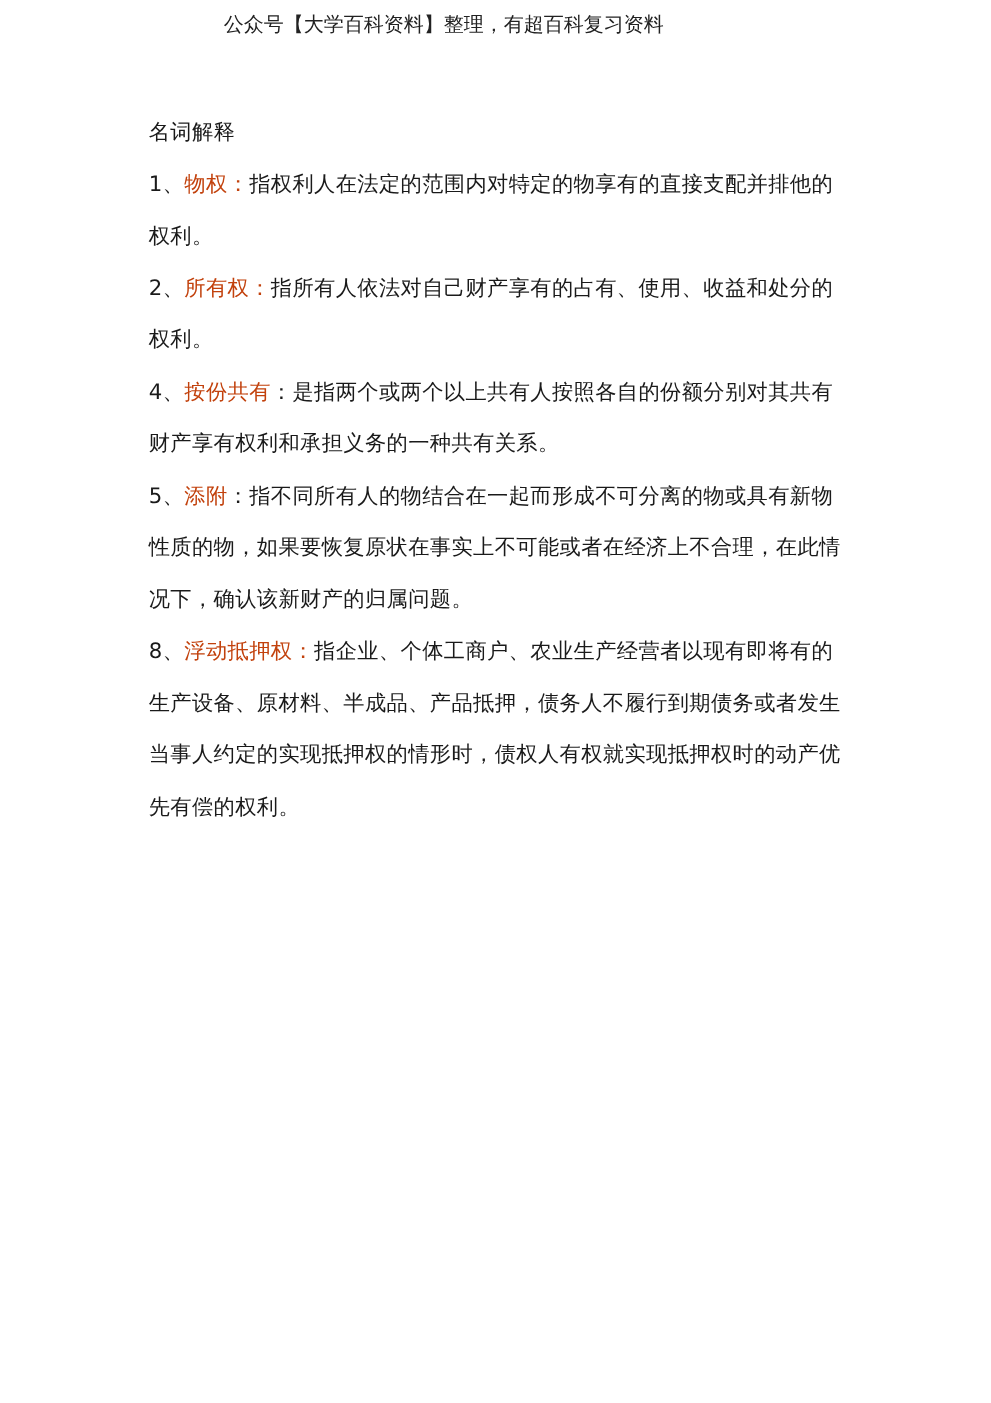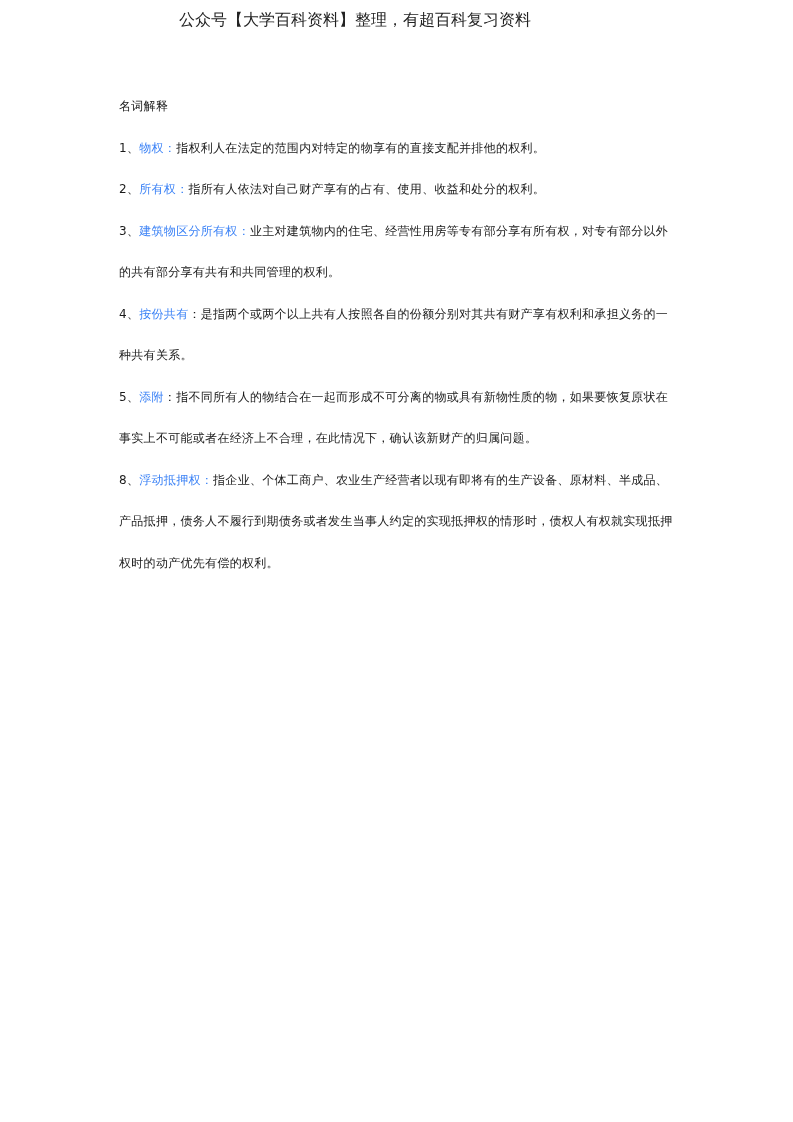--- a/index.html
+++ b/index.html
@@ -24,50 +24,49 @@
       font-family: "DejaVu Serif", "Liberation Serif", serif;
       font-size: 16px;
       line-height: 24px;
       color: #222;
     }
     .content {
       position: absolute;
       left: 119px;
       top: 86px;
       width: 560px;
-      font-size: 12px;
+      font-size: 17px;
       line-height: 41.5px;
       letter-spacing: 0.3px;
     }
     .section-title {
       margin: 0;
     }
     .entry {
       margin: 0;
     }
     .term {
-      color: #3b82f6;
+      color: #c2410c;
     }
     .num {
       color: #1a1a1a;
     }
   </style>
 </head>
 <body>
 
 <div class="header">公众号【大学百科资料】整理，有超百科复习资料</div>
 
 <div class="content">
   <p class="section-title">名词解释</p>
 
   <p class="entry"><span class="num">1、</span><span class="term">物权</span><span class="term">：</span><span>指权利人在法定的范围内对特定的物享有的直接支配并排他的权利。</span></p>
 
   <p class="entry"><span class="num">2、</span><span class="term">所有权</span><span class="term">：</span><span>指所有人依法对自己财产享有的占有、使用、收益和处分的权利。</span></p>
 
-  <p class="entry"><span class="num">3、</span><span class="term">建筑物区分所有权</span><span class="term">：</span><span>业主对建筑物内的住宅、经营性用房等专有部分享有所有权，对专有部分以外的共有部分享有共有和共同管理的权利。</span></p>
 
   <p class="entry"><span class="num">4、</span><span class="term">按份共有</span><span>：</span><span>是指两个或两个以上共有人按照各自的份额分别对其共有财产享有权利和承担义务的一种共有关系。</span></p>
 
   <p class="entry"><span class="num">5、</span><span class="term">添附</span><span>：</span><span>指不同所有人的物结合在一起而形成不可分离的物或具有新物性质的物，如果要恢复原状在事实上不可能或者在经济上不合理，在此情况下，确认该新财产的归属问题。</span></p>
 
 
 
   <p class="entry"><span class="num">8、</span><span class="term">浮动抵押权</span><span class="term">：</span><span>指企业、个体工商户、农业生产经营者以现有即将有的生产设备、原材料、半成品、产品抵押，债务人不履行到期债务或者发生当事人约定的实现抵押权的情形时，债权人有权就实现抵押权时的动产优先有偿的权利。</span></p>
 
 </div>

